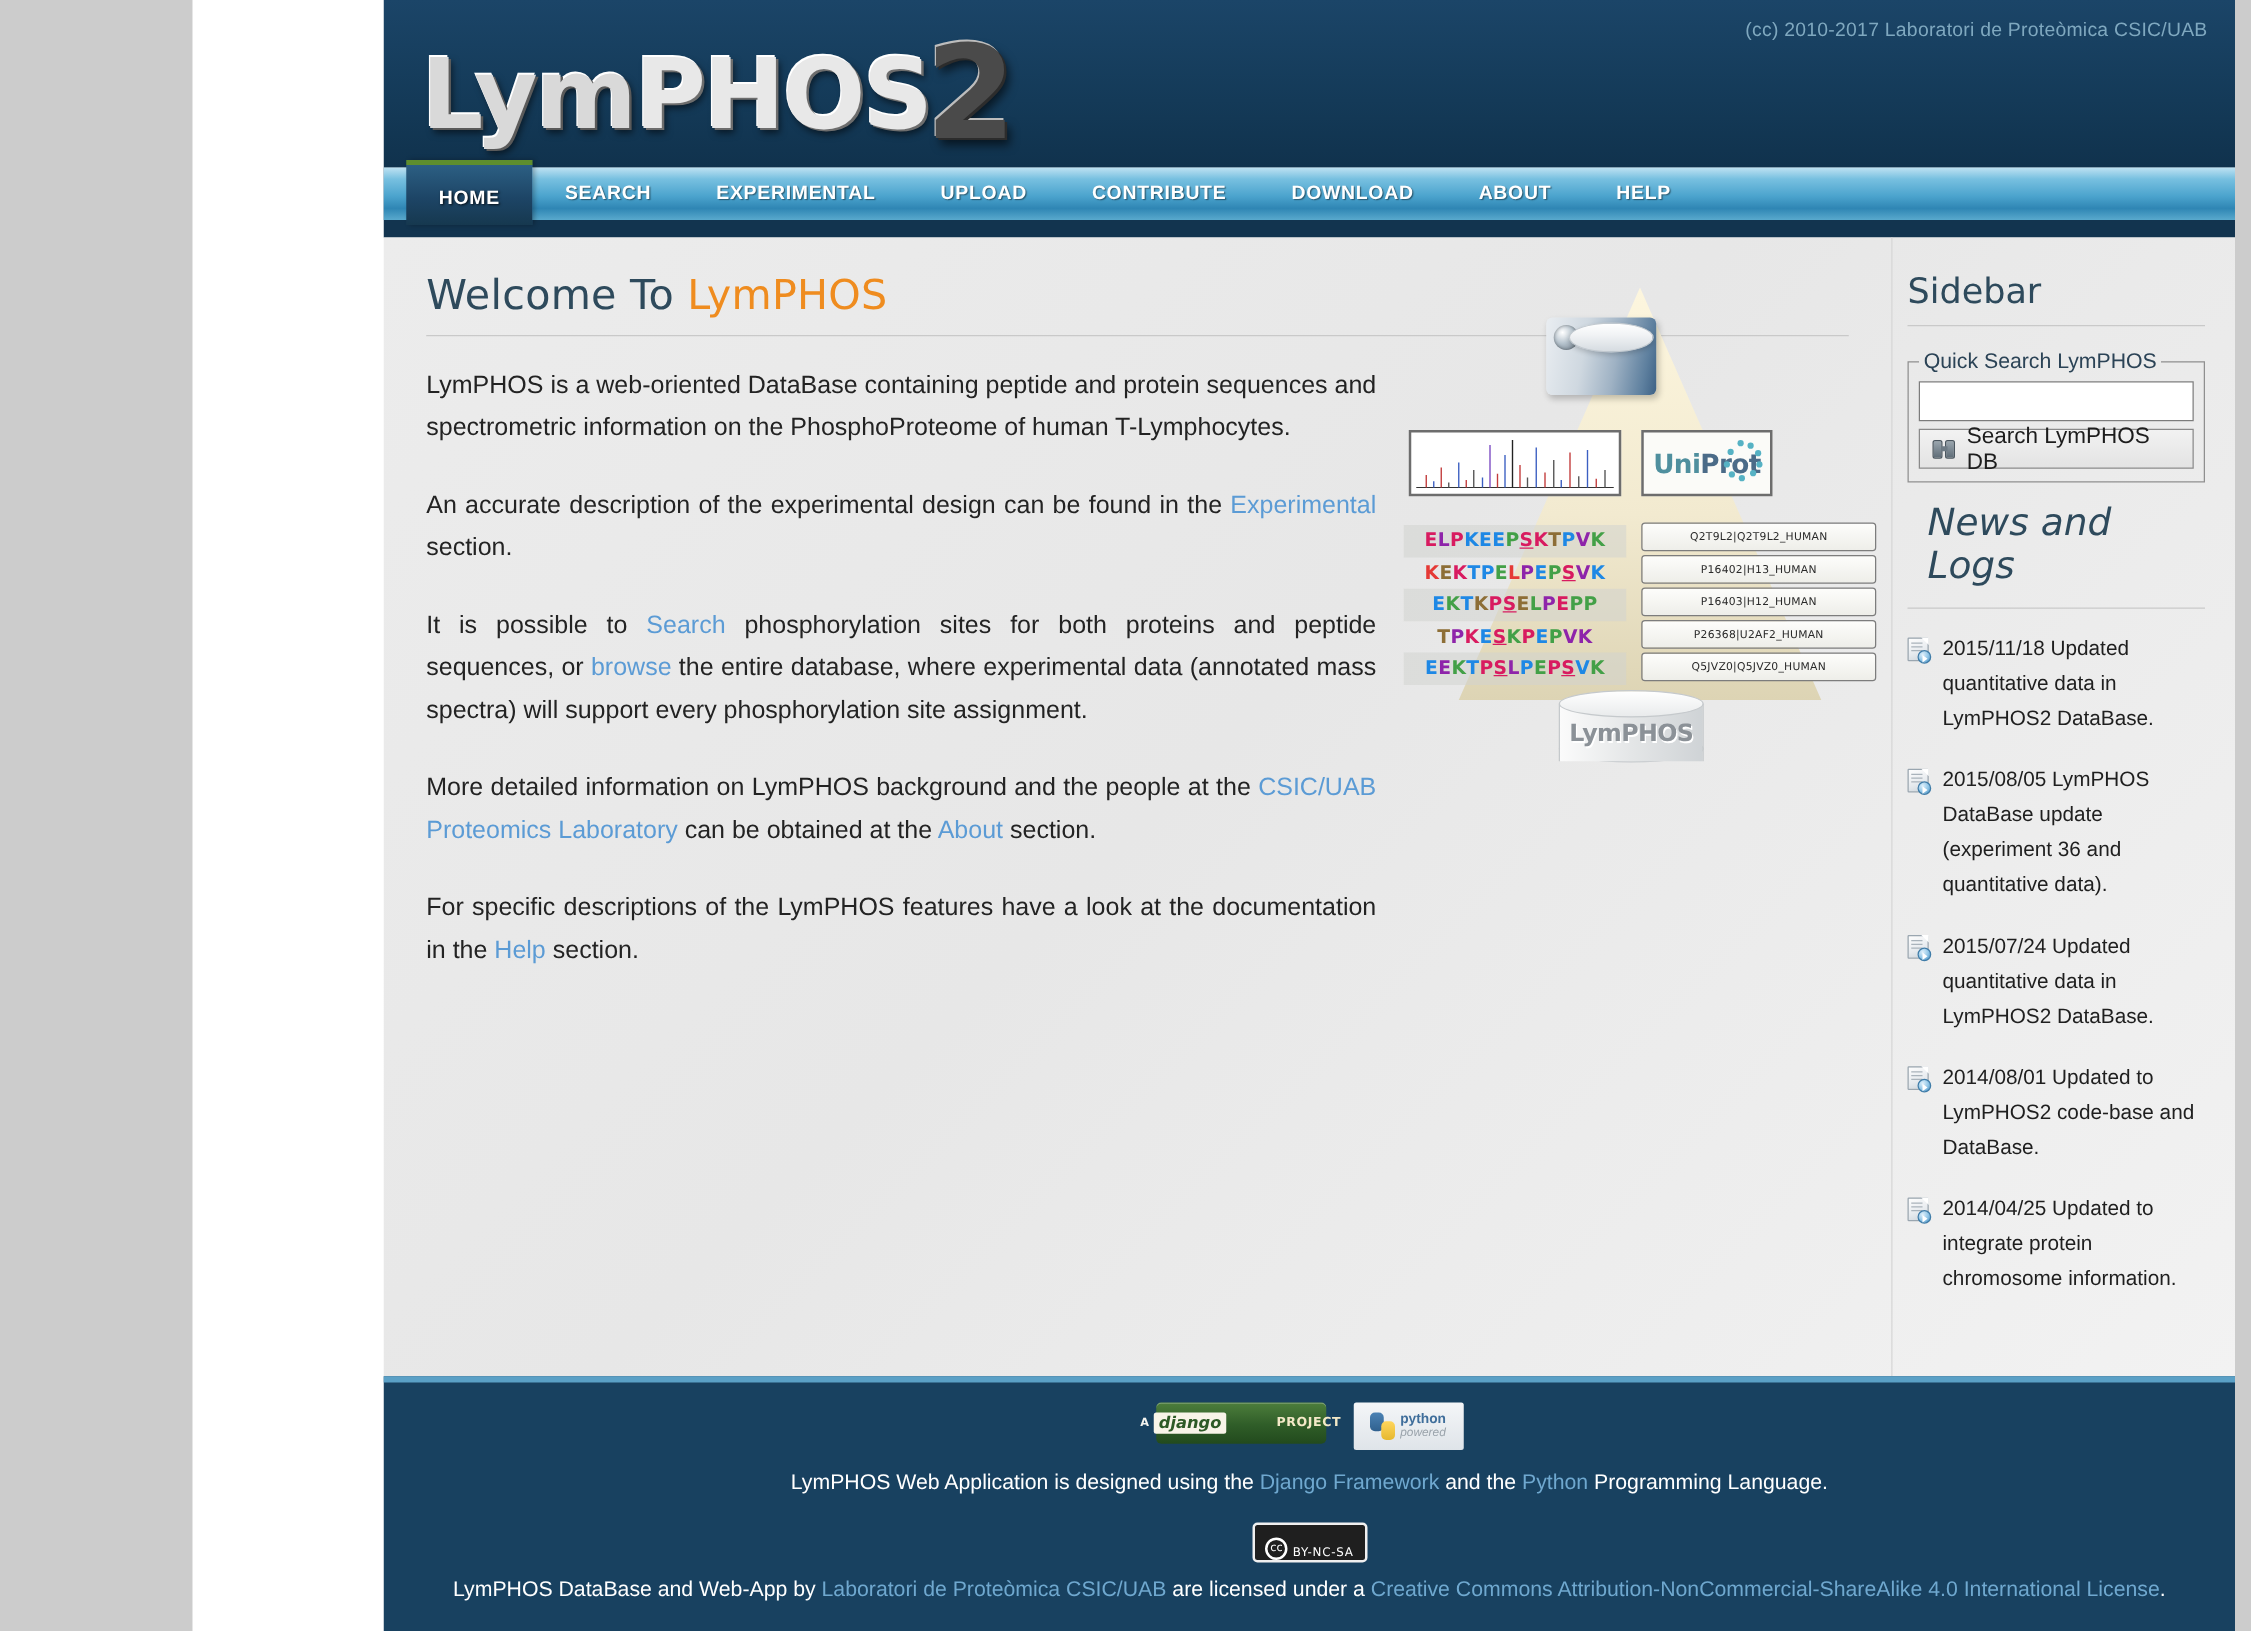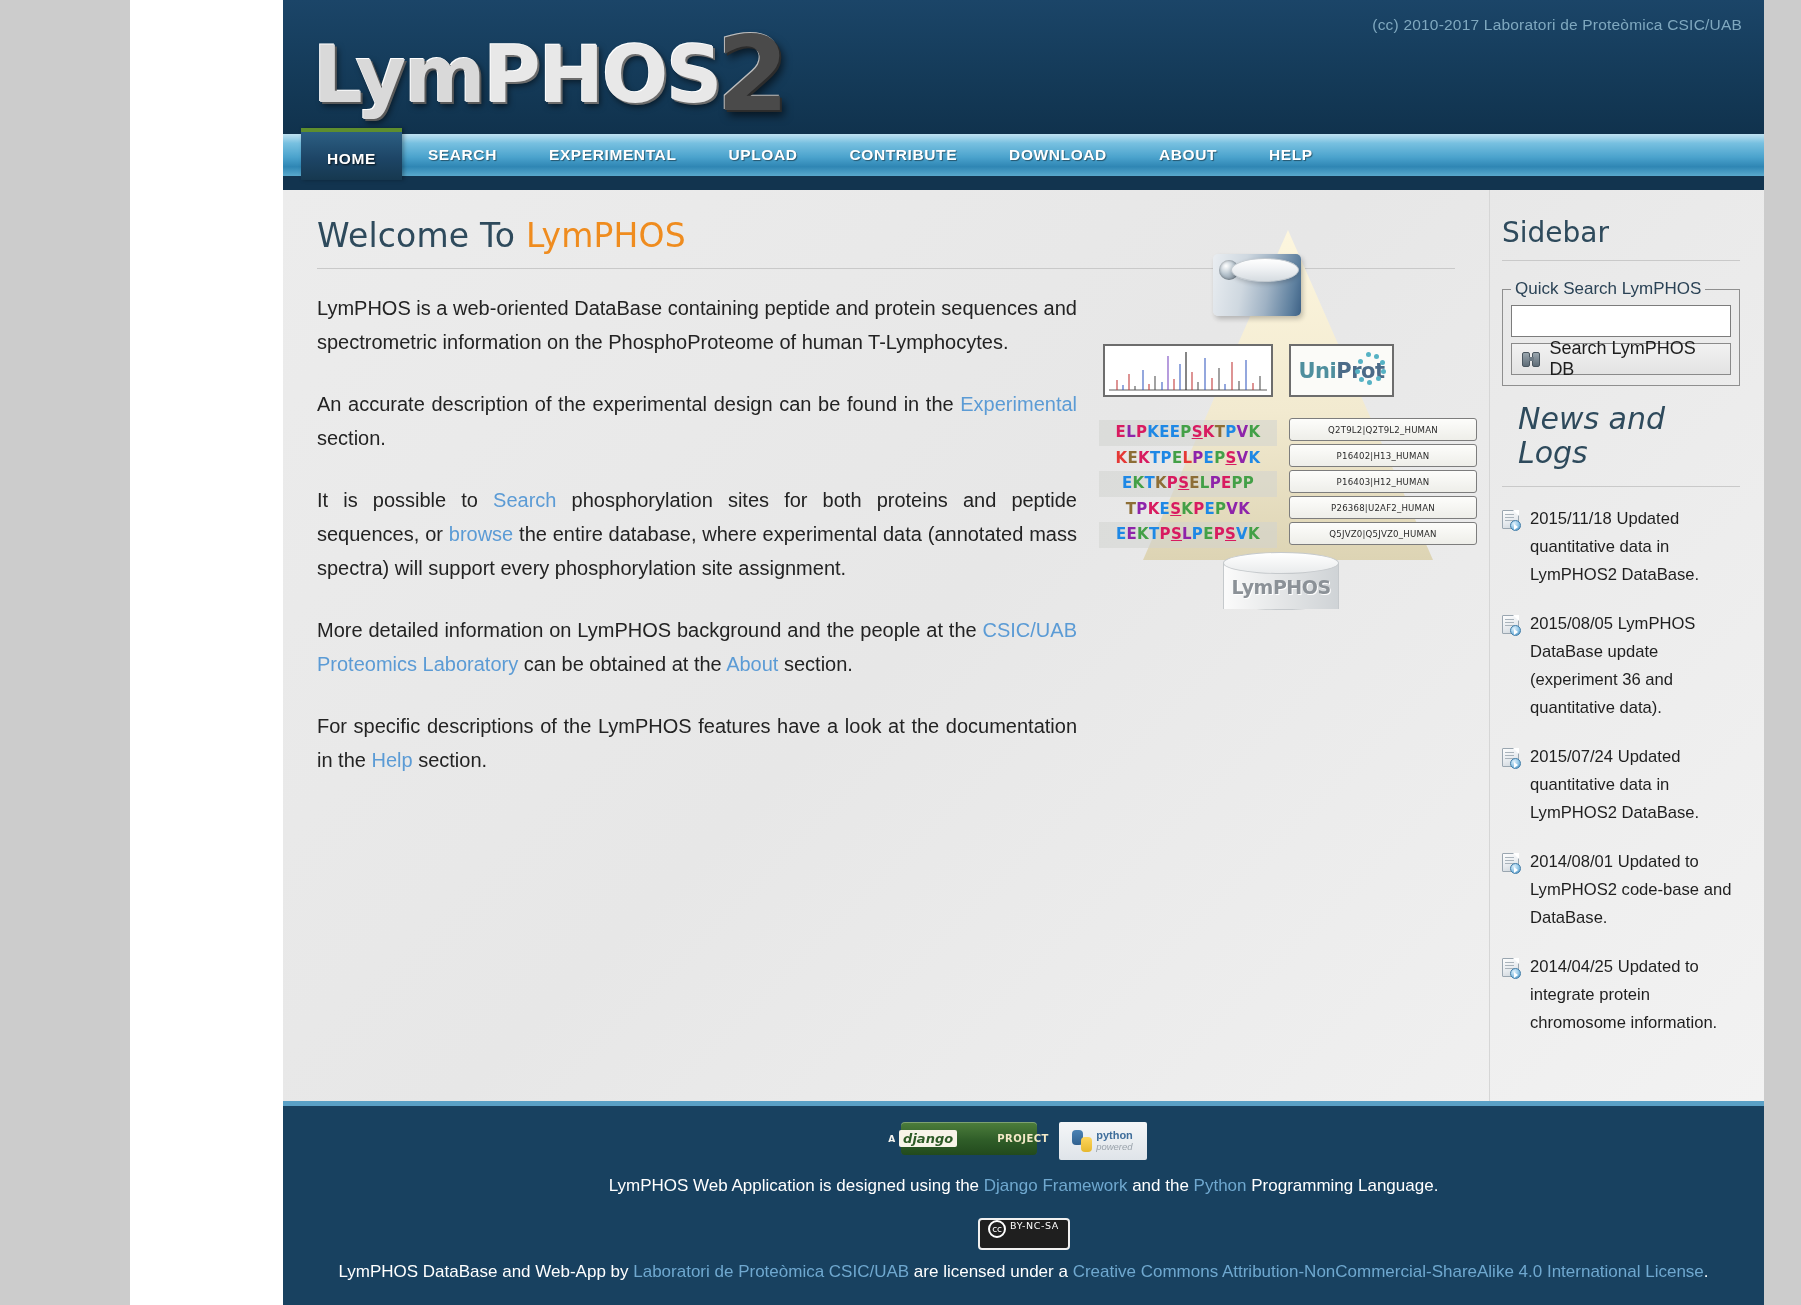--- a/index.html
+++ b/index.html
@@ -11,21 +11,21 @@
     overflow: hidden;
   }
   #page {
     position: relative;
     width: 1801px; height: 1305px;
     background: #cccccc;
   }
   
   #paper {
     position: absolute;
-    left: 130px; top: 0; width: 1513px; height: 1305px;
+    left: 154px; top: 0; width: 1513px; height: 1305px;
     background: #ffffff;
   }
   #shell {
     position: absolute;
     left: 153px; top: 0; width: 1481px; height: 1297px;
     background: #ffffff;
   }
 
   
   .header {
@@ -366,21 +366,21 @@
   .python-badge .pt { text-align:left; line-height:11px; }
   .python-badge .pt b { color:#3f6e9b; font-size:11px; display:block; font-weight:bold; }
   .python-badge .pt i { color:#9aa3ab; font-size: 9.5px; font-style: italic; display:block; }
   .foot-line {
     font-size: 17px; line-height: 28px; margin: 6px 0 0 0; color:#ffffff;
   }
   .foot-line a { color:#6fa8cf; text-decoration:none; cursor:pointer; }
   .cc-badge {
     width: 92px; height: 32px; margin: 18px auto 8px auto;
     background: #1f1f1f; border-radius: 4px;
-    display:flex; align-items:flex-start; justify-content:center; gap:4px;
+    display:flex; align-items:flex-end; justify-content:center; gap:4px;
     border: 2px solid #f0f0f0;
   }
   .cc-badge .cc {
     width:18px;height:18px;border-radius:50%;border:2px solid #ffffff;color:#fff;
     font-size:9px;display:flex;align-items:center;justify-content:center;
     font-family:"DejaVu Sans", sans-serif;
   }
   .cc-badge .terms { color:#ffffff; font-size:9.5px; letter-spacing:.6px; font-family:"DejaVu Sans", sans-serif; }
 </style>
 </head>

